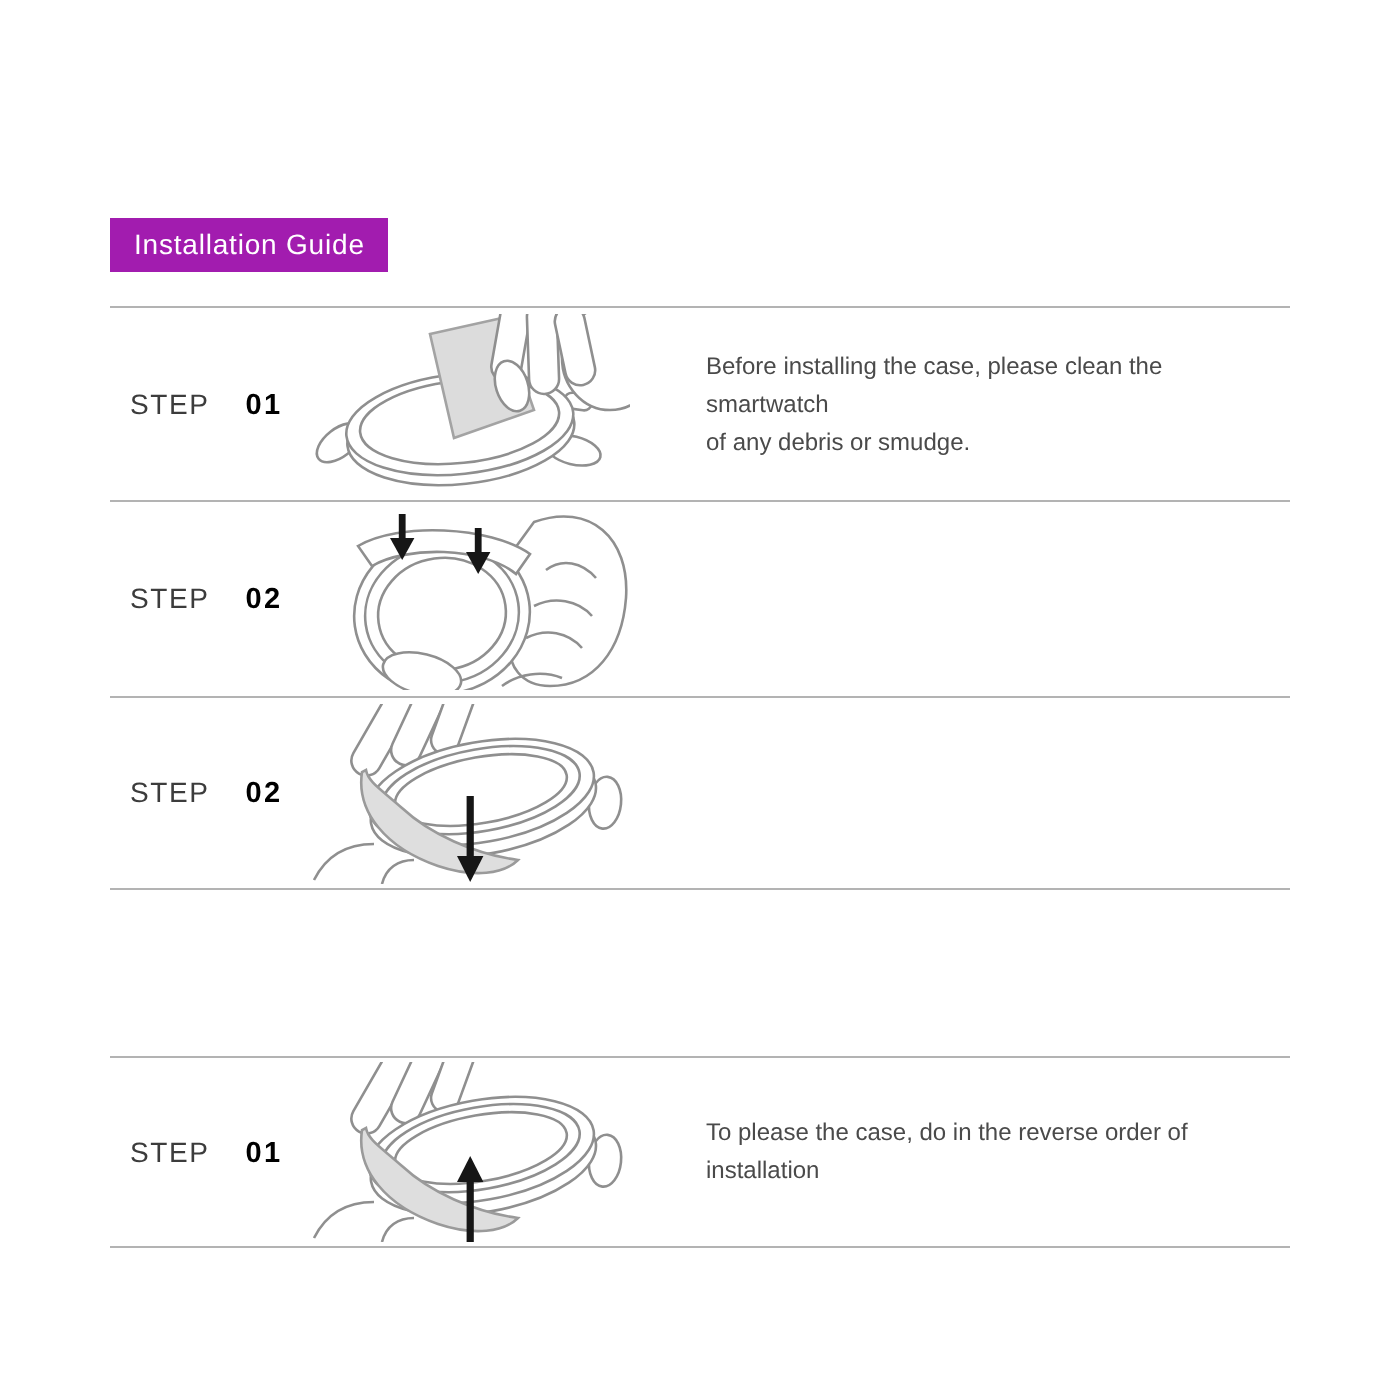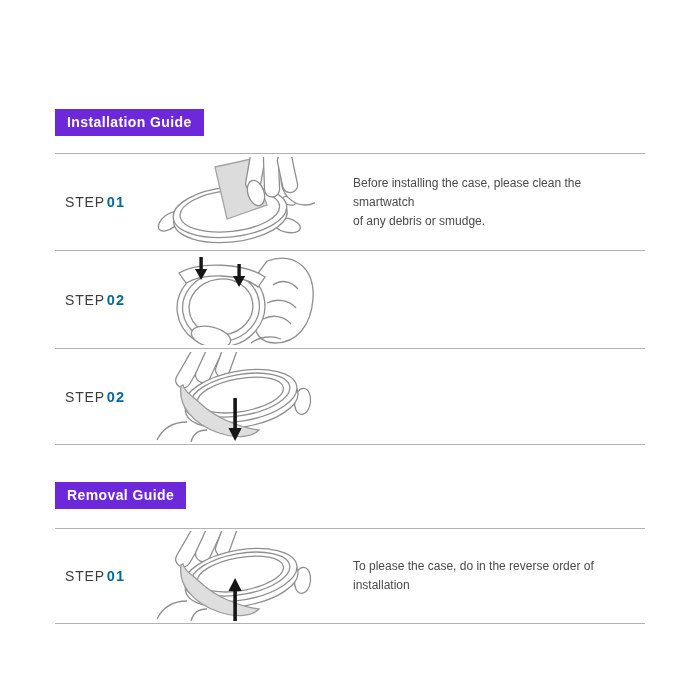--- a/index.html
+++ b/index.html
@@ -3,36 +3,36 @@
 <meta charset="utf-8">
 <style>
   * { margin:0; padding:0; box-sizing:border-box; }
   html,body { background:#ffffff; }
   .page {
     position:relative; width:700px; height:700px; background:#ffffff;
     font-family:"Liberation Sans", sans-serif; overflow:hidden;
   }
   .badge {
     position:absolute; left:55px; display:inline-block;
-    background:#6d28d9; color:#ffffff;
-    font-size:14px; font-weight:bold; letter-spacing:0.4px;
+    background:#a21caf; color:#ffffff;
+    font-size:14px; font-weight:normal; letter-spacing:0.4px;
     padding:5px 12px 6px 12px;
   }
   .badge-install { top:109px; }
   .badge-removal { top:482px; }
   .rows { position:absolute; left:55px; width:590px; border-bottom:1px solid #b3b3b3; }
   .rows-install { top:153px; }
   .rows-removal { top:528px; }
   .step-row {
     display:grid; grid-template-columns:100px 160px 1fr;
     align-items:center; border-top:1px solid #b3b3b3;
   }
   .h97{height:97px} .h98{height:98px} .h96{height:96px} .h95{height:95px}
   .step-label { padding-left:10px; font-size:14px; color:#3c3c3c; letter-spacing:0.8px; white-space:nowrap; }
-  .step-num  { font-weight:bold; color:#0369a1; margin-left:2px; letter-spacing:1.2px; font-size:14.5px; }
+  .step-num  { font-weight:bold; color:#000000; margin-left:18px; letter-spacing:1.2px; font-size:14.5px; }
   .illu { display:flex; justify-content:center; align-items:center; height:100%; }
   .step-desc { padding-left:38px; padding-right:4px; font-size:12px; line-height:19px; color:#4a4a4a; }
   svg { display:block; }
 </style>
 </head>
 <body>
 
 <div class="page">
 
   <div class="badge badge-install">Installation Guide</div>
@@ -124,21 +124,20 @@
             <rect x="78.3" y="46" width="3.6" height="32"></rect>
             <polygon points="73.5,76 86.7,76 80.1,89"></polygon>
           </g>
         </svg>
       </div>
       <div class="step-desc">
       </div>
     </div>
   </div>
 
-  <div class="badge badge-removal">Removal Guide</div>
 
   <div class="rows rows-removal">
     <div class="step-row h95">
       <div class="step-label">
         <span>STEP</span><span class="step-num">01</span>
       </div>
       <div class="illu">
         <svg width="160" height="90" viewBox="0 0 160 90">
           <g stroke="#8f8f8f" stroke-width="1.3" fill="#ffffff">
             <path d="M2,88 C8,76 18,70 32,70" fill="none"></path>

